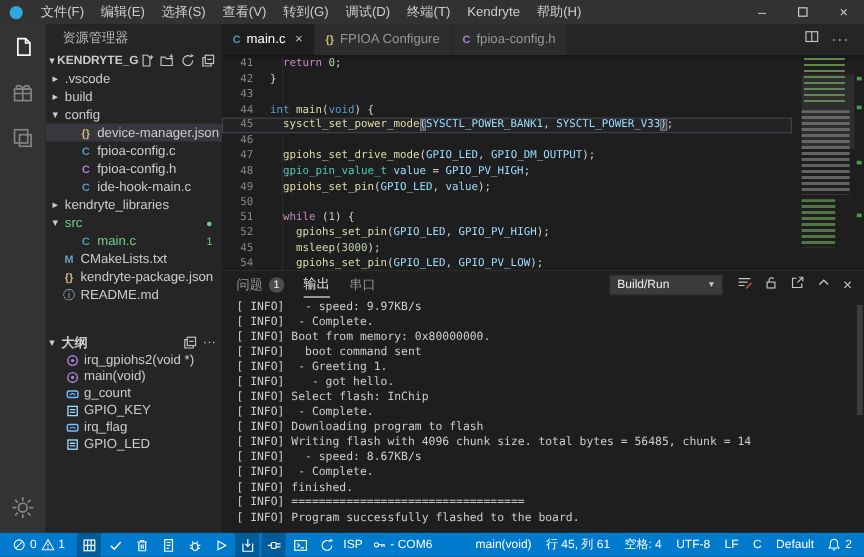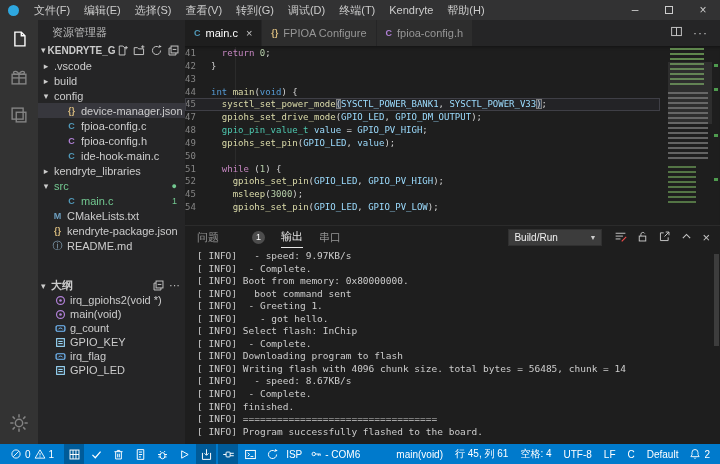--- a/index.html
+++ b/index.html
@@ -70,39 +70,39 @@
   #tab-actions { margin-left:auto; display:flex; align-items:center; gap:10px; padding-right:12px; color:#c5c5c5; }
   #tab-actions .ico svg { width:13px; height:13px; }
   #tab-actions .txt-ico { font-size:12px; letter-spacing:1px; }
 
   #code-area { position:absolute; left:0; top:26px; width:535px; height:179px; overflow:hidden;
     box-shadow:inset 0 4px 4px -4px rgba(0,0,0,0.6); }
   #code-lines { position:absolute; left:0; top:1px; right:60px;
     background:linear-gradient(to right, transparent 50px, rgba(255,255,255,0.06) 50px, rgba(255,255,255,0.06) 51px, transparent 51px); }
   .code-line { display:flex; height:12.85px; line-height:12.85px; font-family:"DejaVu Sans Mono",monospace; font-size:9px; white-space:pre; }
   .code-line.current { background:#232326; outline:1px solid #3f3f46; outline-offset:-1px; }
-  .ln { width:26px; color:#858585; flex:0 0 auto; }
+  .ln { width:26px; text-align:right; color:#858585; margin-right:14px; flex:0 0 auto; }
   .tok-pl{color:#d4d4d4}.tok-kw{color:#569cd6}.tok-ctrl{color:#c586c0}.tok-fn{color:#dcdcaa}
   .tok-type{color:#4ec9b0}.tok-var{color:#9cdcfe}.tok-num{color:#b5cea8}
   .tok-bm{color:#d4d4d4; background:rgba(80,120,170,0.35); outline:1px solid #7e7e7e; outline-offset:-1px;}
 
   #minimap { position:absolute; top:26px; right:8px; width:44px; height:179px; }
   #minimap-content { position:absolute; inset:0;
     background:
       repeating-linear-gradient(to bottom, rgba(106,153,85,0.85) 0 2px, transparent 2px 5px) 2px 2px / 34px 40px no-repeat,
       repeating-linear-gradient(to bottom, rgba(200,200,200,0.40) 0 2px, transparent 2px 5px) 0px 46px / 40px 70px no-repeat,
       repeating-linear-gradient(to bottom, rgba(106,153,85,0.70) 0 2px, transparent 2px 5px) 0px 120px / 28px 40px no-repeat; }
   #minimap-slider { position:absolute; left:0; right:0; top:16px; height:62px; background:rgba(121,121,121,0.18); }
   #overview-ruler { position:absolute; top:26px; right:0; width:8px; height:179px; }
   .rm { position:absolute; left:2px; width:4px; height:3px; background:#4e9b4e; }
 
   
   #panel { position:absolute; left:0; top:205px; width:535px; height:219px; background:#1e1e1e; border-top:1px solid #2b2b2b; }
   #panel-header { height:22px; display:flex; align-items:center; padding-left:12px; font-size:11px; color:#969696; }
-  .panel-tab { margin-right:16px; display:flex; align-items:center; height:22px;gap:28px; }
+  .panel-tab { margin-right:16px; display:flex; align-items:center; height:22px; }
   .panel-tab.active { color:#e7e7e7; border-bottom:1px solid #e7e7e7; }
   .panel-badge { background:#4d4d4d; color:#ffffff; border-radius:50%; width:13px; height:13px; line-height:13px; text-align:center; font-size:9px; margin-left:5px; }
   #panel-select { margin-left:auto; width:94px; height:17px; background:#3c3c3c; color:#f0f0f0; font-size:10px;
     display:flex; align-items:center; justify-content:space-between; padding:0 5px; border:1px solid #303030; }
   #panel-select .caret { font-size:7px; color:#cccccc; }
   #panel-actions { display:flex; align-items:center; gap:9px; padding:0 10px 0 12px; color:#c5c5c5; }
   #panel-actions .ico svg { width:13px; height:13px; }
   #panel-actions .txt-ico { font-size:13px; line-height:13px; }
   #panel-logs { position:absolute; left:0; top:22px; right:8px; bottom:0; padding:2px 0 0 12px; overflow:hidden; }
   .log-line { font-family:"DejaVu Sans Mono",monospace; font-size:9.5px; height:12.55px; line-height:12.55px; color:#cccccc; white-space:pre; }
@@ -391,20 +391,21 @@
         <span class="txt-ico">···</span>
       </div>
   </div>
   <div id="code-area">
     <div id="code-lines">
         <div class="code-line"><span class="ln">41</span><span class="code"><span class="tok-pl">  </span><span class="tok-ctrl">return</span><span class="tok-pl"> </span><span class="tok-num">0</span><span class="tok-pl">;</span></span></div>
         <div class="code-line"><span class="ln">42</span><span class="code"><span class="tok-pl">}</span></span></div>
         <div class="code-line"><span class="ln">43</span><span class="code"></span></div>
         <div class="code-line"><span class="ln">44</span><span class="code"><span class="tok-kw">int</span><span class="tok-pl"> </span><span class="tok-fn">main</span><span class="tok-pl">(</span><span class="tok-kw">void</span><span class="tok-pl">) {</span></span></div>
         <div class="code-line current"><span class="ln">45</span><span class="code"><span class="tok-pl">  </span><span class="tok-fn">sysctl_set_power_mode</span><span class="tok-bm">(</span><span class="tok-var">SYSCTL_POWER_BANK1</span><span class="tok-pl">, </span><span class="tok-var">SYSCTL_POWER_V33</span><span class="tok-bm">)</span><span class="tok-pl">;</span></span></div>
+        <div class="code-line"><span class="ln">46</span><span class="code"></span></div>
         <div class="code-line"><span class="ln">47</span><span class="code"><span class="tok-pl">  </span><span class="tok-fn">gpiohs_set_drive_mode</span><span class="tok-pl">(</span><span class="tok-var">GPIO_LED</span><span class="tok-pl">, </span><span class="tok-var">GPIO_DM_OUTPUT</span><span class="tok-pl">);</span></span></div>
         <div class="code-line"><span class="ln">48</span><span class="code"><span class="tok-pl">  </span><span class="tok-type">gpio_pin_value_t</span><span class="tok-pl"> </span><span class="tok-var">value</span><span class="tok-pl"> = </span><span class="tok-var">GPIO_PV_HIGH</span><span class="tok-pl">;</span></span></div>
         <div class="code-line"><span class="ln">49</span><span class="code"><span class="tok-pl">  </span><span class="tok-fn">gpiohs_set_pin</span><span class="tok-pl">(</span><span class="tok-var">GPIO_LED</span><span class="tok-pl">, </span><span class="tok-var">value</span><span class="tok-pl">);</span></span></div>
         <div class="code-line"><span class="ln">50</span><span class="code"></span></div>
         <div class="code-line"><span class="ln">51</span><span class="code"><span class="tok-pl">  </span><span class="tok-ctrl">while</span><span class="tok-pl"> (</span><span class="tok-num">1</span><span class="tok-pl">) {</span></span></div>
         <div class="code-line"><span class="ln">52</span><span class="code"><span class="tok-pl">    </span><span class="tok-fn">gpiohs_set_pin</span><span class="tok-pl">(</span><span class="tok-var">GPIO_LED</span><span class="tok-pl">, </span><span class="tok-var">GPIO_PV_HIGH</span><span class="tok-pl">);</span></span></div>
         <div class="code-line"><span class="ln">45</span><span class="code"><span class="tok-pl">    </span><span class="tok-fn">msleep</span><span class="tok-pl">(</span><span class="tok-num">3000</span><span class="tok-pl">);</span></span></div>
         <div class="code-line"><span class="ln">54</span><span class="code"><span class="tok-pl">    </span><span class="tok-fn">gpiohs_set_pin</span><span class="tok-pl">(</span><span class="tok-var">GPIO_LED</span><span class="tok-pl">, </span><span class="tok-var">GPIO_PV_LOW</span><span class="tok-pl">);</span></span></div>
       </div>
   </div>

